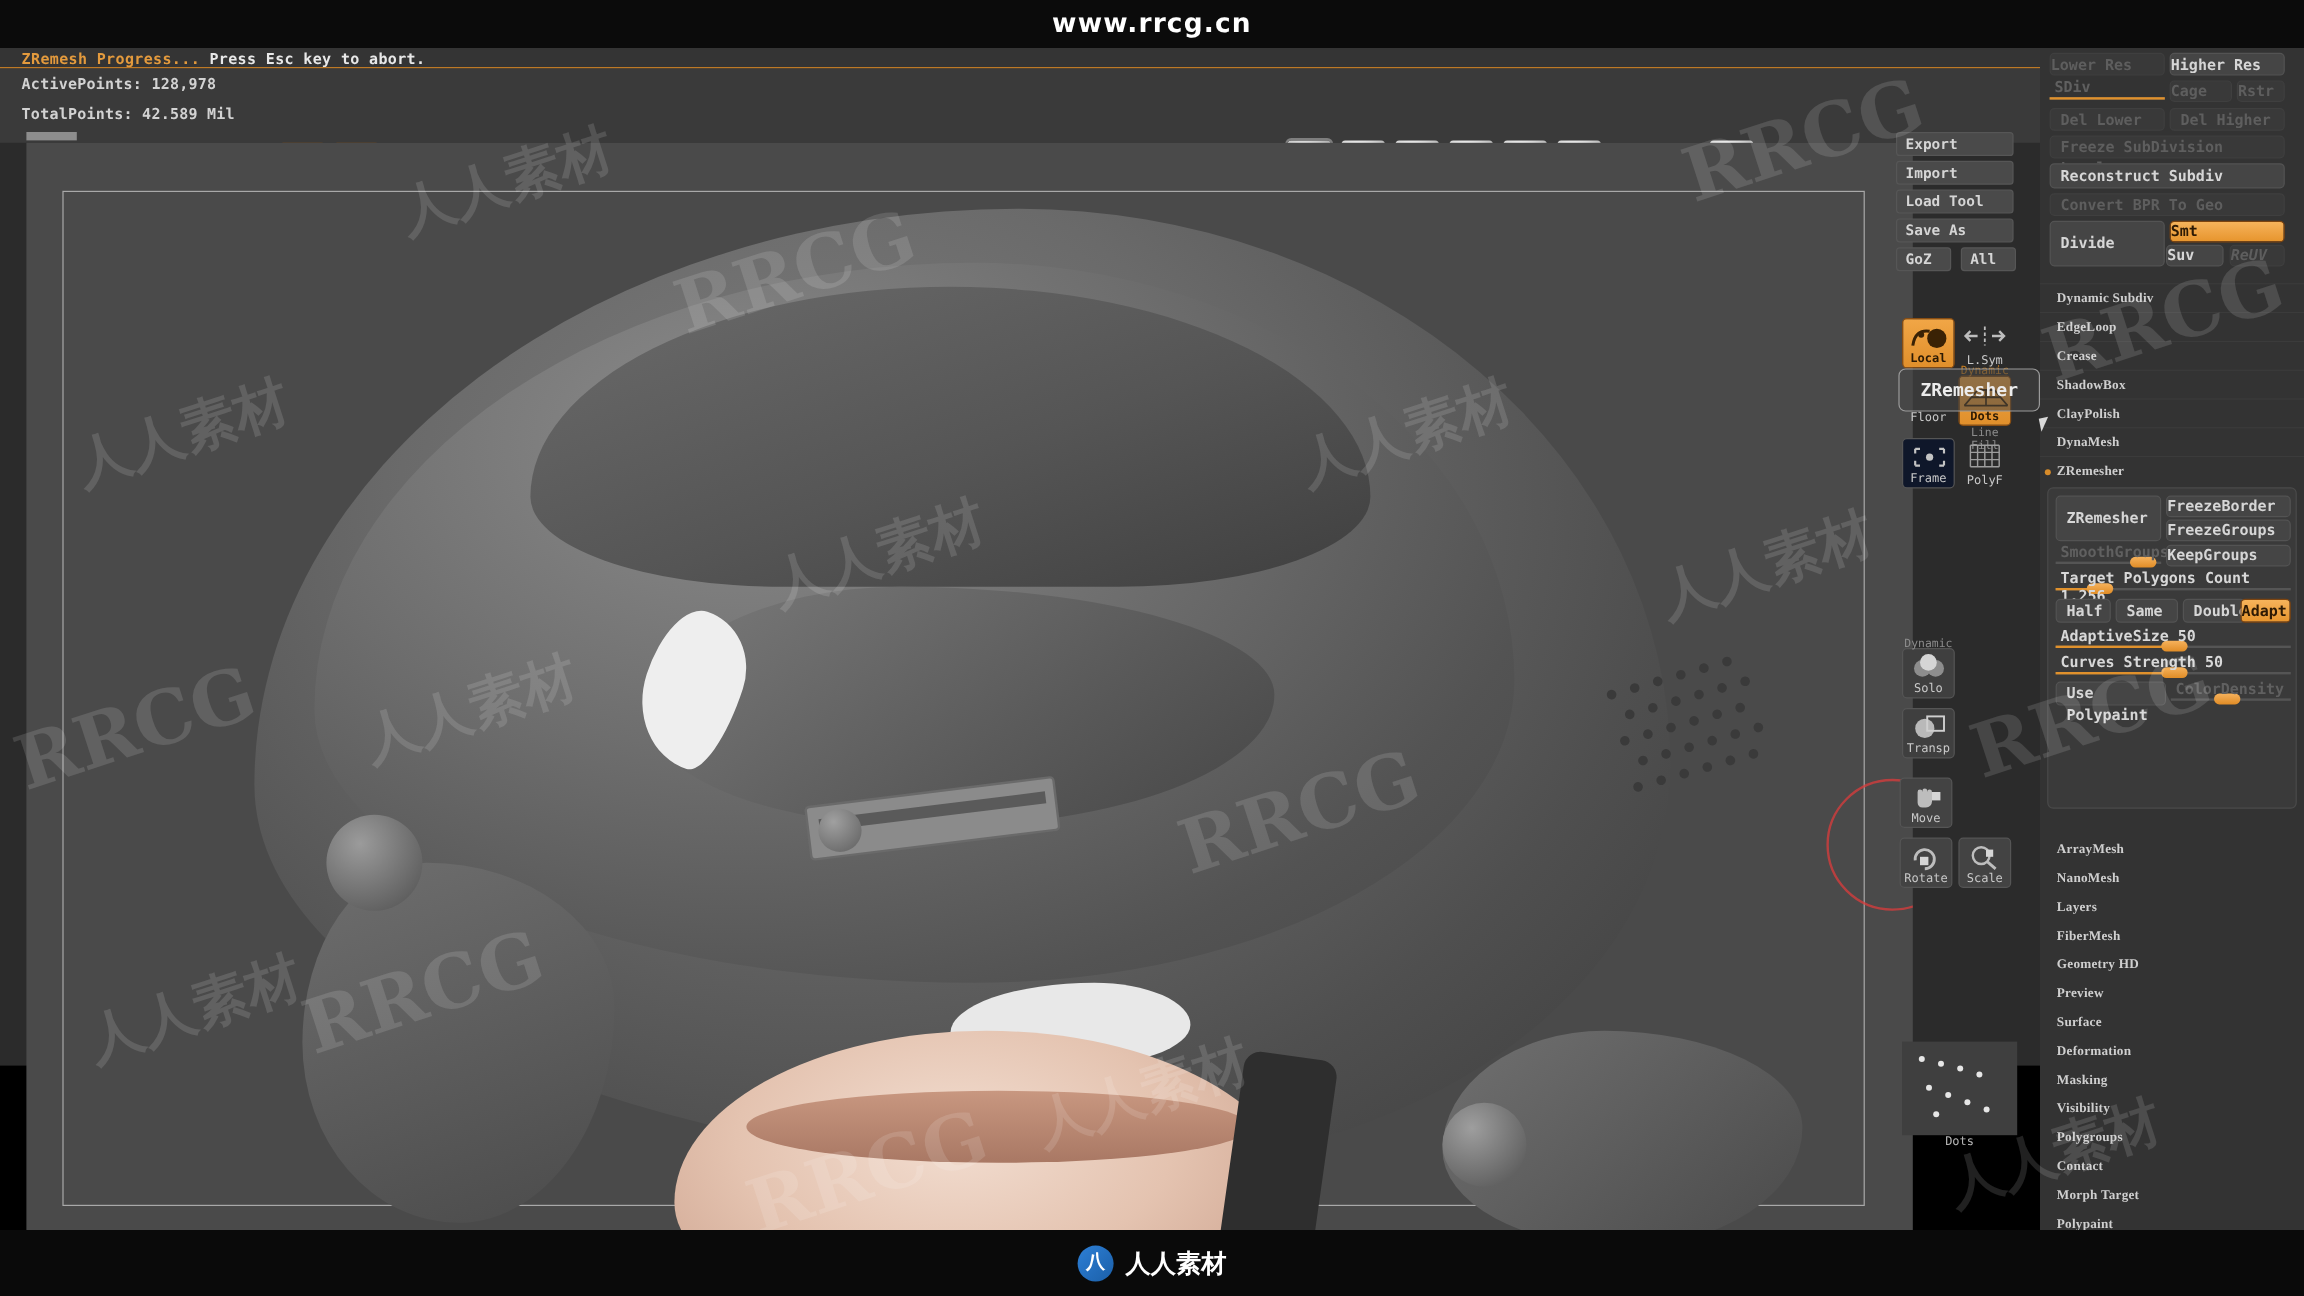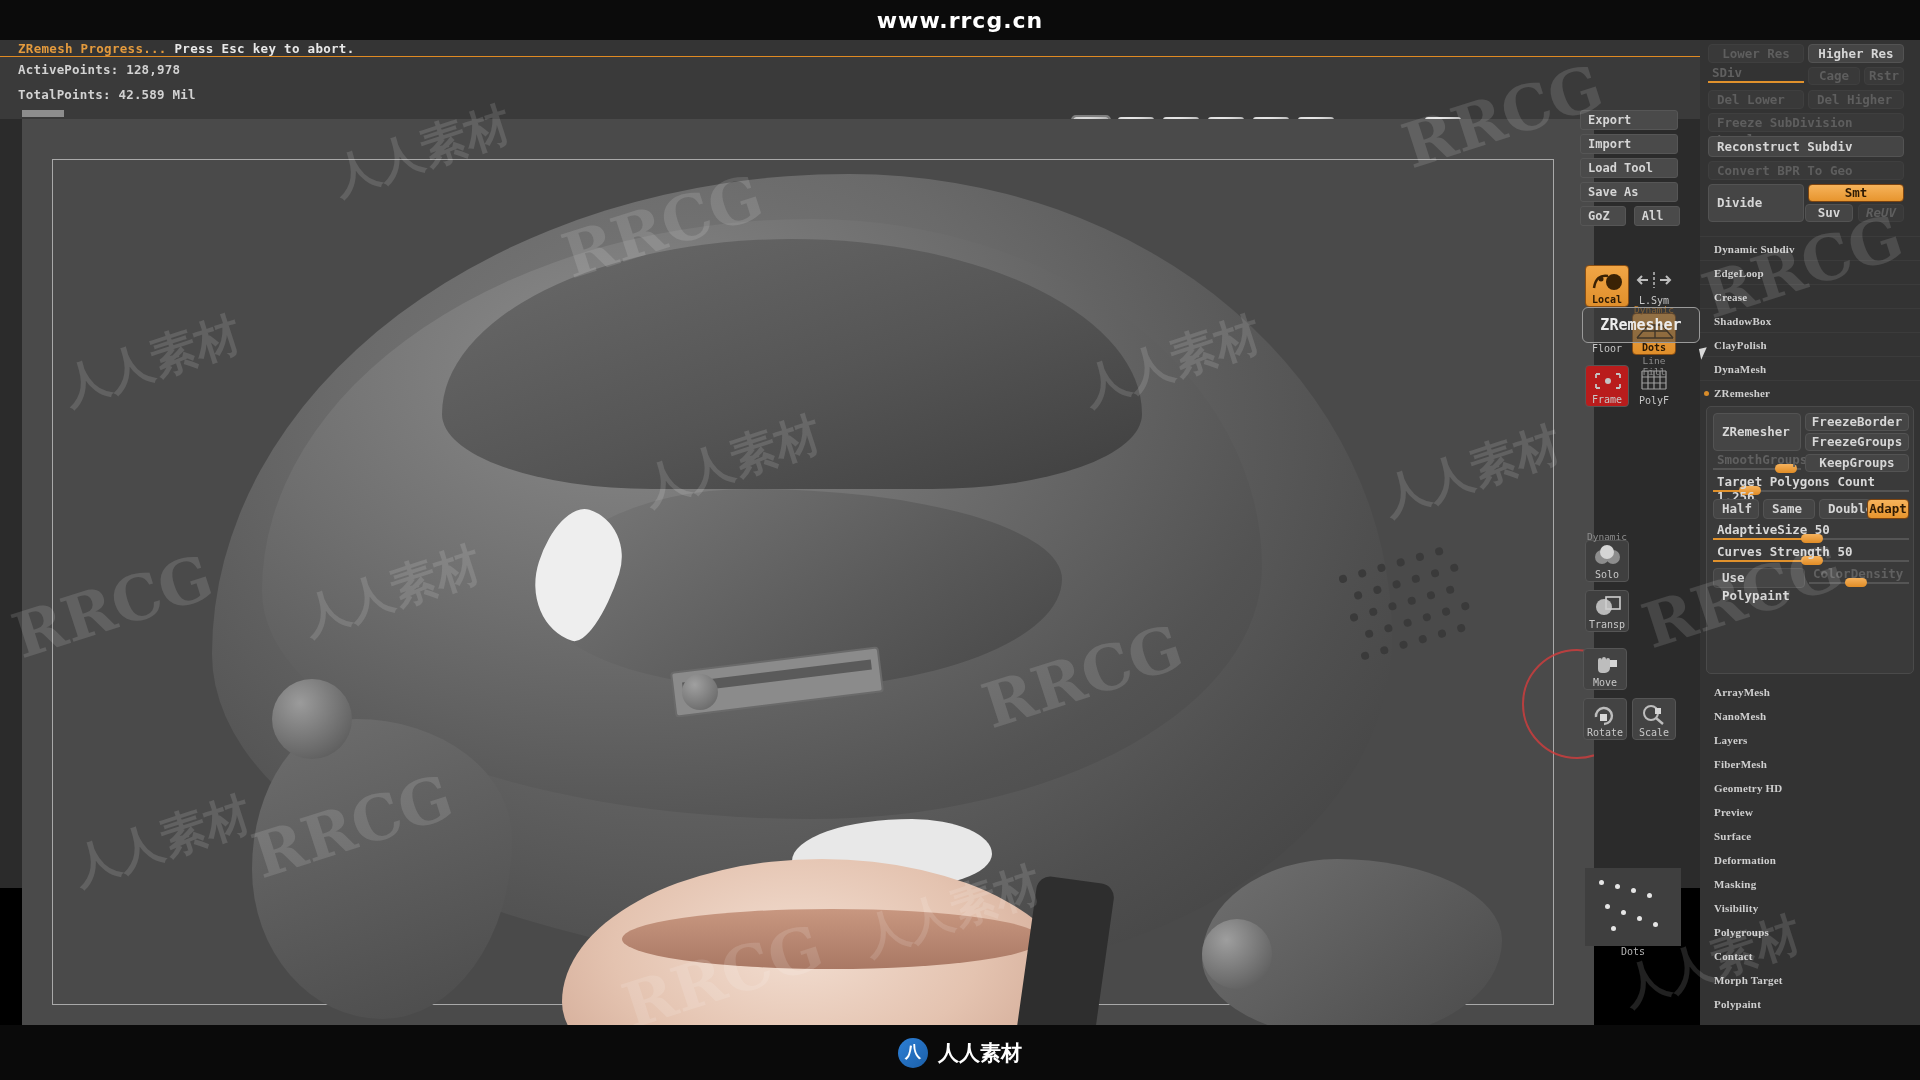--- a/index.html
+++ b/index.html
@@ -77,21 +77,21 @@
                   background:radial-gradient(ellipse at 40% 30%, #7e7e7e 0%, #6a6a6a 35%, #4f4f4f 70%, #3d3d3d 100%);
                   border-radius:54% 46% 40% 60% / 60% 58% 42% 40%; }
 
   
   .rcol { position:absolute; left:1580px; top:110px; width:110px; }
   .rbtn { width:98px; height:20px; margin-bottom:4px; background:#4a4a4a; border-radius:3px;
           border:1px solid #565656; color:#d5d5d5; font-size:12px; font-weight:bold;
           padding-left:7px; line-height:18px; font-family:"DejaVu Sans Mono", monospace; }
   .rbtn.half { width:46px; display:inline-block; }
 
-  .ricon { position:absolute; width:44px; height:42px; border-radius:4px; background:#b91c1c;
+  .ricon { position:absolute; width:44px; height:42px; border-radius:4px; background:#0f172a;
            border:1px solid #555; }
   .ricon.on { background:linear-gradient(#f1a646,#e08f2b); border:1px solid #8a4e12; }
   .ricon .lb { position:absolute; bottom:1px; width:100%; text-align:center; font-size:10px;
                color:#c8c8c8; font-family:"DejaVu Sans Mono", monospace; }
   .ricon.on .lb { color:#2c1a04; font-weight:bold; }
   .ricon .ovr { position:absolute; top:-10px; width:100%; text-align:center; font-size:9.5px;
                 color:#8c8c8c; font-family:"DejaVu Sans Mono", monospace; }
   .ricon.on .ovr { color:#c97f20; }
 
   .zr-tip { position:absolute; left:1582px; top:307px; width:118px; height:36px;
@@ -116,21 +116,21 @@
                    background:#d88c2a; }
 
   .grp { position:relative; background:#3a3a3a; border:1px solid #4a4a4a; border-radius:5px;
          margin:0 6px; }
 
   .pbtn { position:absolute; border-radius:4px; background:#454545; border:1px solid #535353;
           color:#d6d6d6; font-size:12.5px; font-weight:bold; text-align:left; padding-left:8px;
           font-family:"DejaVu Sans Mono", monospace; }
   .pbtn.dim { color:#5e5e5e; background:#393939; border-color:#3f3f3f; }
   .pbtn.on { background:linear-gradient(#f6b35b,#e7952e); color:#2e1a04; border:1px solid #7c4410; }
-  .pbtn.ctr { text-align:center; padding-left:0; }
+  .pbtn.ctr { padding-left:0; }
 
   .pslider { position:absolute; height:20px; }
   .pslider .tr { position:absolute; left:0; top:15px; width:100%; height:2px; background:#555; }
   .pslider .fl { position:absolute; left:0; top:15px; height:2px; background:#e0912c; }
   .pslider .kn { position:absolute; top:11px; width:22px; height:9px; border-radius:5px;
                  background:linear-gradient(#f6b25c,#e08c26); }
   .pslider .tx { position:absolute; left:4px; top:-1px; font-size:12.5px; font-weight:bold; color:#d8d8d8;
                  font-family:"DejaVu Sans Mono", monospace; }
   .pslider .tx.dim { color:#606060; }
 
@@ -552,21 +552,21 @@
       <div class="pbtn" style="left:6px; top:161px; width:92px; height:20px; line-height:18px;">Use Polypaint</div>
       <div class="pslider" style="left:102px; top:160px; width:100px;">
         <div class="tr"></div>
         <div class="fl" style="width:0%;"></div>
         <div class="kn" style="left:36px;"></div>
         <div class="tx dim">ColorDensity</div>
       </div>
 
     </div>
 
-    <div style="margin-top:6px;">
+    <div style="margin-top:22px;">
       <div class="pitem nb">ArrayMesh</div>
       <div class="pitem nb">NanoMesh</div>
       <div class="pitem nb">Layers</div>
       <div class="pitem nb">FiberMesh</div>
       <div class="pitem nb">Geometry HD</div>
       <div class="pitem nb">Preview</div>
       <div class="pitem nb">Surface</div>
       <div class="pitem nb">Deformation</div>
       <div class="pitem nb">Masking</div>
       <div class="pitem nb">Visibility</div>

